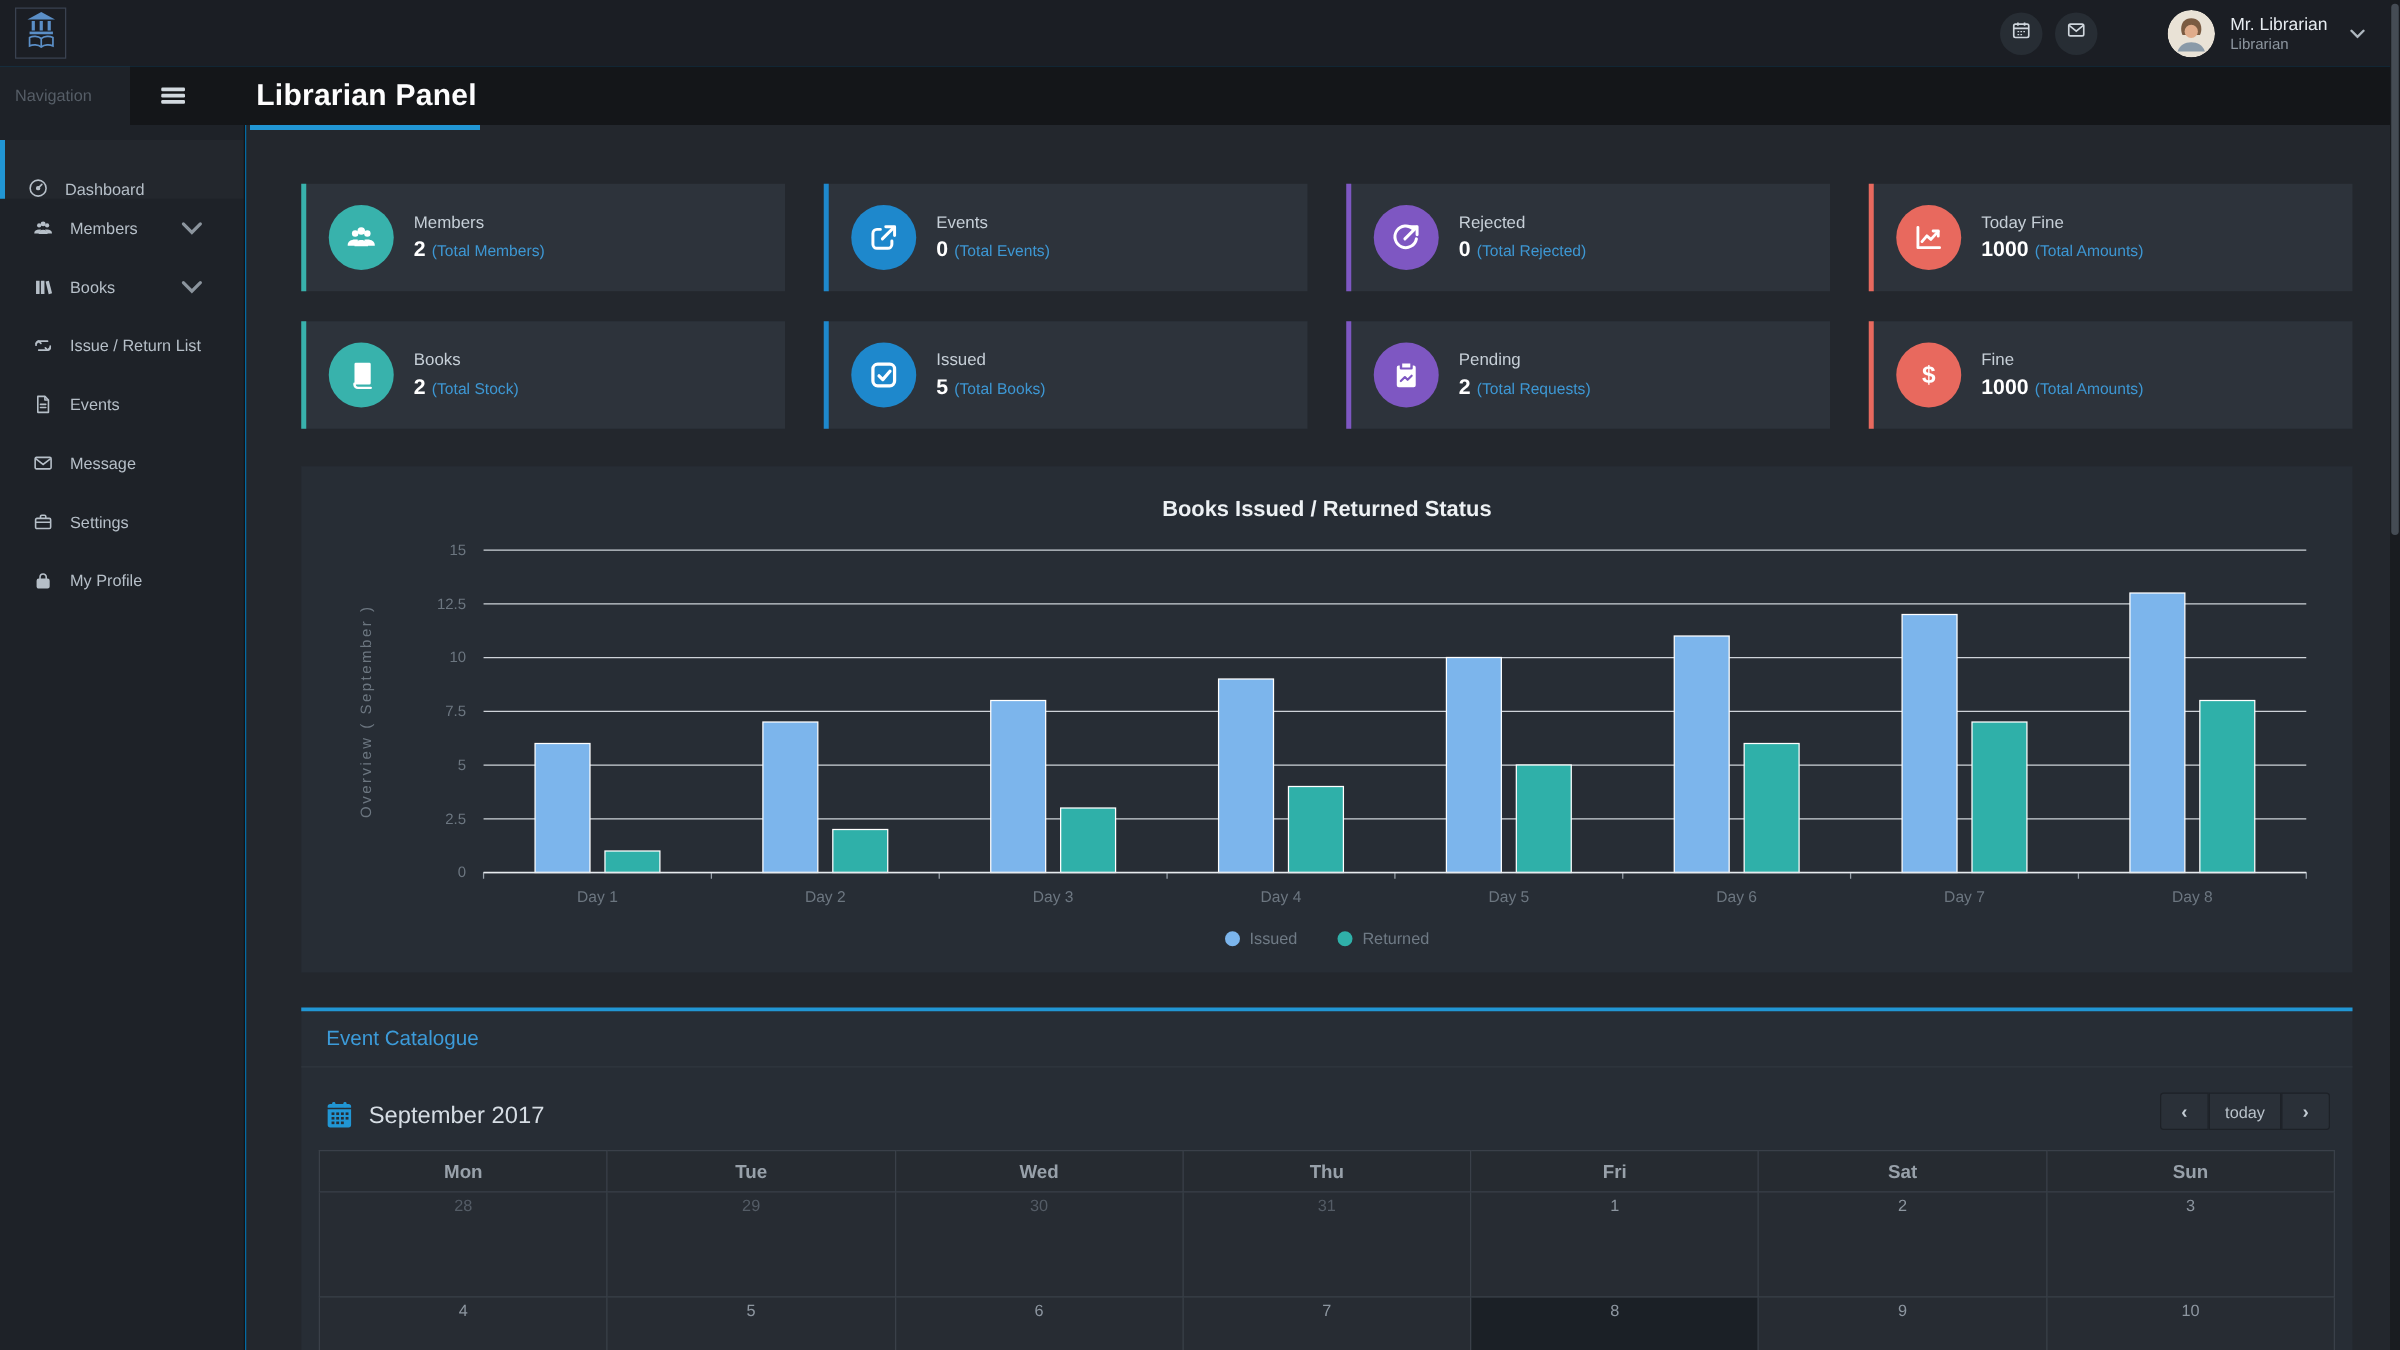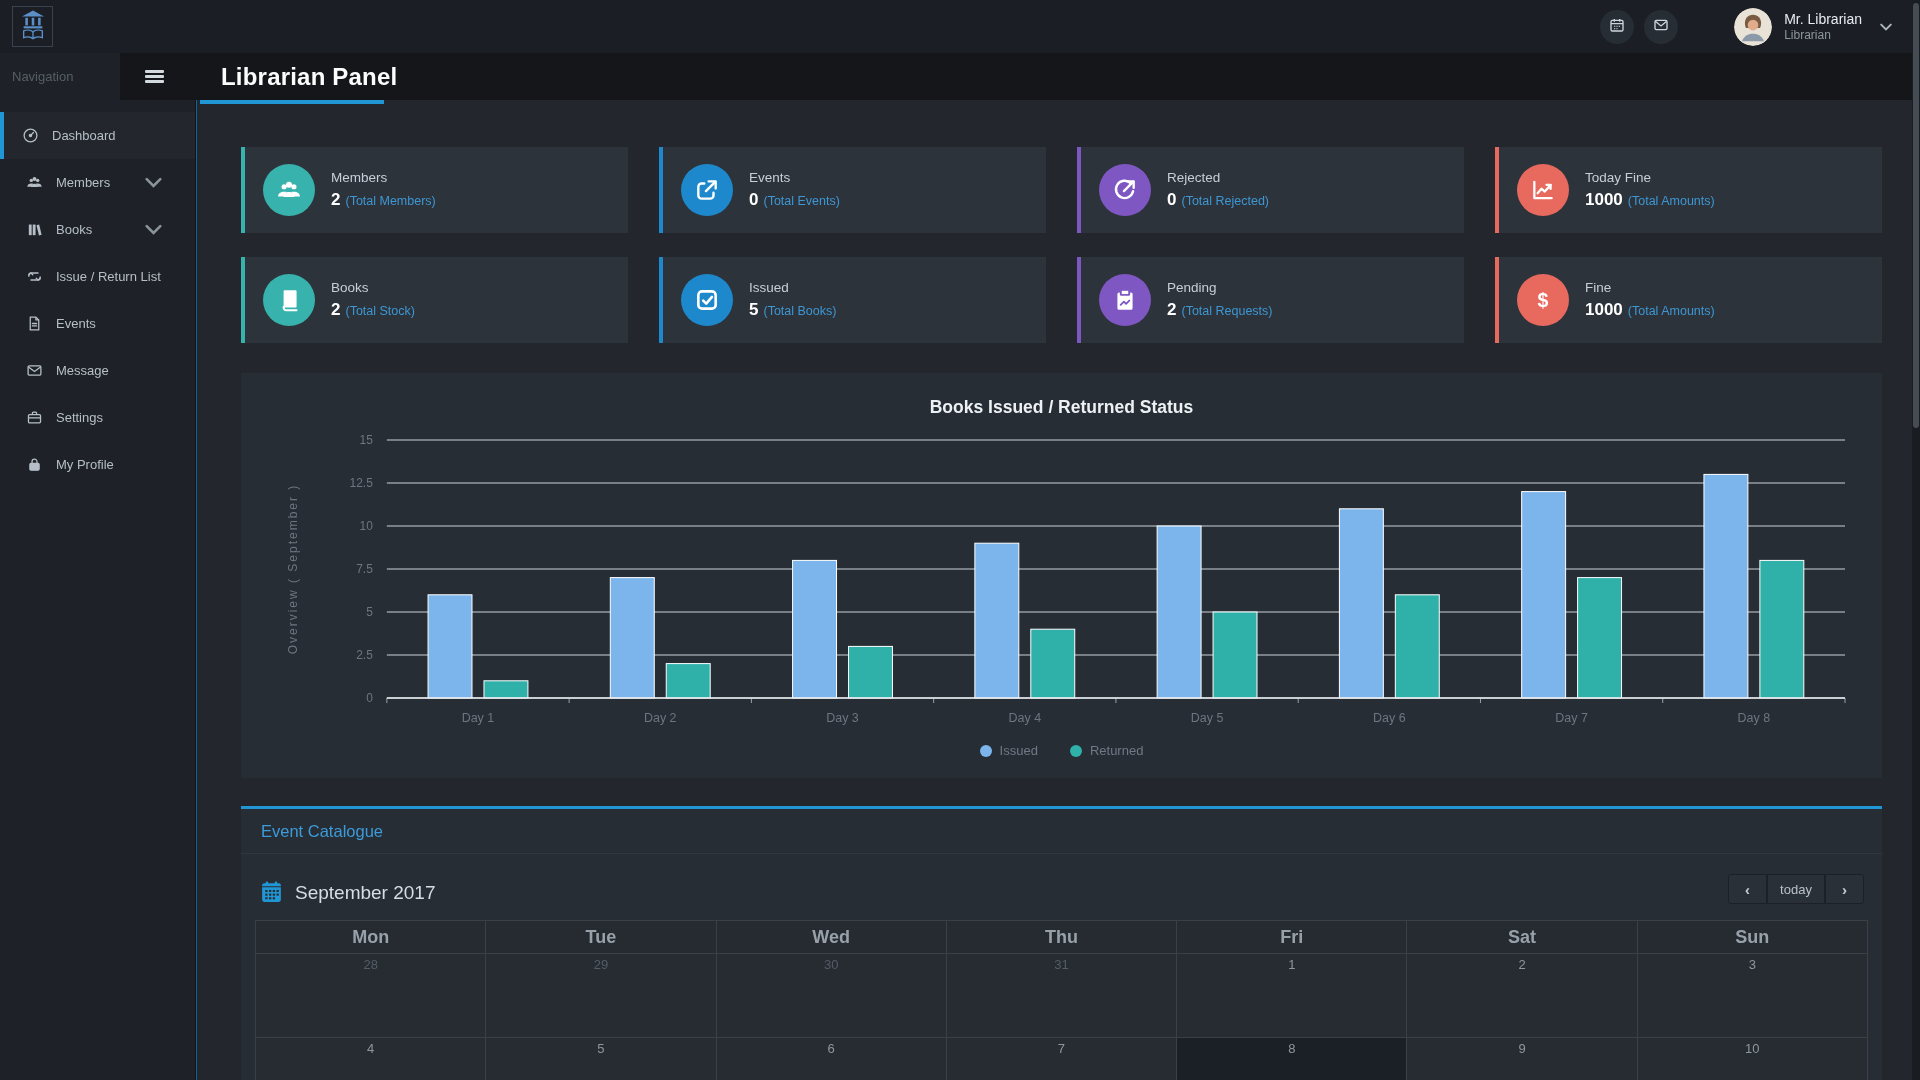--- a/index.html
+++ b/index.html
@@ -14,31 +14,31 @@
   .icon-btn { width:34px; height:34px; border-radius:50%; background:#272d34; display:flex; align-items:center; justify-content:center; margin-left:10px; cursor:pointer; }
   .icon-btn svg { width:16px; height:16px; }
   .avatar { width:38px; height:38px; border-radius:50%; overflow:hidden; margin-left:56px; cursor:pointer; flex:none; }
   .user-block { margin-left:12px; cursor:pointer; }
   .user-name { color:#e7ecf1; font-size:14px; }
   .user-role { color:#8d969f; font-size:12px; margin-top:1px; }
   .user-caret { margin-left:18px; margin-right:28px; color:#aeb7bf; cursor:pointer; display:flex; }
 
   
   .secondbar { position:absolute; top:53px; left:0; right:0; height:47px; display:flex; z-index:3; }
-  .nav-zone { width:120px; background:#1e2228; color:#565e67; font-size:13px; line-height:47px; padding-left:12px; }
+  .nav-zone { width:104px; background:#1e2228; color:#565e67; font-size:13px; line-height:47px; padding-left:12px; }
   .titlebar { flex:1; background:#141619; display:flex; align-items:center; }
   .hamburger { margin-left:25px; width:19px; cursor:pointer; }
   .hamburger div { height:2.5px; background:#d2d9df; margin:2.6px 0; border-radius:1px; }
   .page-title { margin-left:57px; color:#fdfdfe; font-size:24px; font-weight:600; letter-spacing:.2px; }
   .tab-underline { position:absolute; top:100px; left:200px; width:184px; height:4px; background:#2196d4; z-index:5; }
 
   
   .sidebar { position:absolute; top:100px; left:0; bottom:0; width:196px; background:#1e2228; border-right:1px solid #121418; padding-top:12px; z-index:2; }
   .side-item { height:47px; display:flex; align-items:center; padding-left:22px; color:#b6bfc8; font-size:13px; cursor:pointer; border-left:4px solid transparent; }
-  .side-item.active { border-left-color:#2196d4; background:rgba(255,255,255,0.025); padding-left:18px; }
+  .side-item.active { border-left-color:#2196d4; background:rgba(255,255,255,0.025); padding-left:18px;align-items:flex-end; }
   .side-item svg { width:17px; height:17px; margin-right:13px; flex:none; }
   .side-caret { margin-left:auto; margin-right:20px; color:#8b949d; display:flex; }
 
   
   .content { position:absolute; left:197px; top:100px; right:0; bottom:0; background:#23272d; padding:0 38px 0 44px; overflow:hidden; }
 
   .cards { display:grid; grid-template-columns:repeat(4,1fr); column-gap:31px; row-gap:24px; margin-top:47px; }
   .stat-card { height:86px; background:#2d333b; border-left:4px solid var(--ac,#888); display:flex; align-items:center; padding:0 14px 0 18px; }
   .stat-icon { width:52px; height:52px; border-radius:50%; background:var(--ac,#888); display:flex; align-items:center; justify-content:center; margin-right:16px; flex:none; }
   .stat-icon svg { width:26px; height:26px; }
@@ -61,21 +61,21 @@
   .cal-toolbar { display:flex; align-items:flex-end; margin:0 4px 16px; }
   .cal-toolbar .cal-ico { display:flex; }
   .cal-title { margin-left:11px; color:#d6dde4; font-size:19px; font-weight:500; }
   .cal-btns { margin-left:auto; display:flex; }
   .cal-btn { height:30px; background:#2a3038; border:1px solid #1d2127; color:#c3ccd4; font-size:13px; display:flex; align-items:center; justify-content:center; cursor:pointer; }
   .cal-btn.arrow { width:39px; font-size:15px; font-weight:bold; }
   .cal-btn.prev { border-radius:3px 0 0 3px; }
   .cal-btn.next { border-radius:0 3px 3px 0; }
   .cal-btn.today { width:58px; color:#b9c2ca; }
   table.cal { width:100%; border-collapse:collapse; table-layout:fixed; }
-  table.cal th { height:33px; background:#262b31; border:1px solid #3a4049; color:#98a1aa; font-size:18px; font-weight:bold; }
+  table.cal th { height:33px; background:#262b31; border:1px solid #3a4049; color:#98a1aa; font-size:15px; font-weight:bold; }
   table.cal td { height:84px; background:#272c33; border:1px solid #3a4049; vertical-align:top; text-align:center; padding:3px 8px; font-size:13px; color:#8d96a0; cursor:pointer; }
   table.cal tr.r2 td { height:70px; }
   table.cal td.other span { color:#545c66; }
   table.cal td.today-cell { background:#1b2026; }
 
   
   .sb-track { position:absolute; top:0; right:0; width:8px; height:100%; background:#191c20; z-index:10; }
   .sb-thumb { position:absolute; top:3px; right:1px; width:6px; height:425px; background:#454c54; border-radius:3px; cursor:pointer; }
 </style>
 </head>

